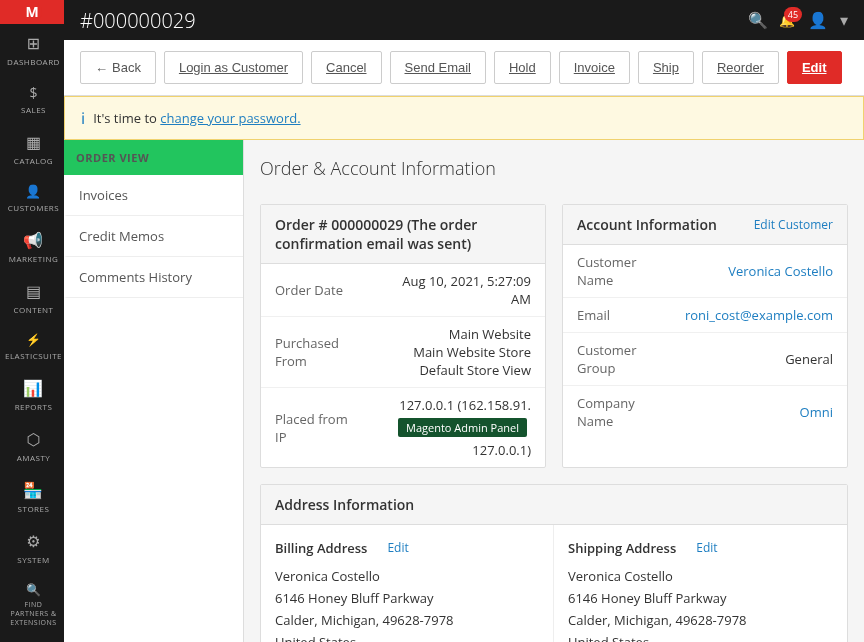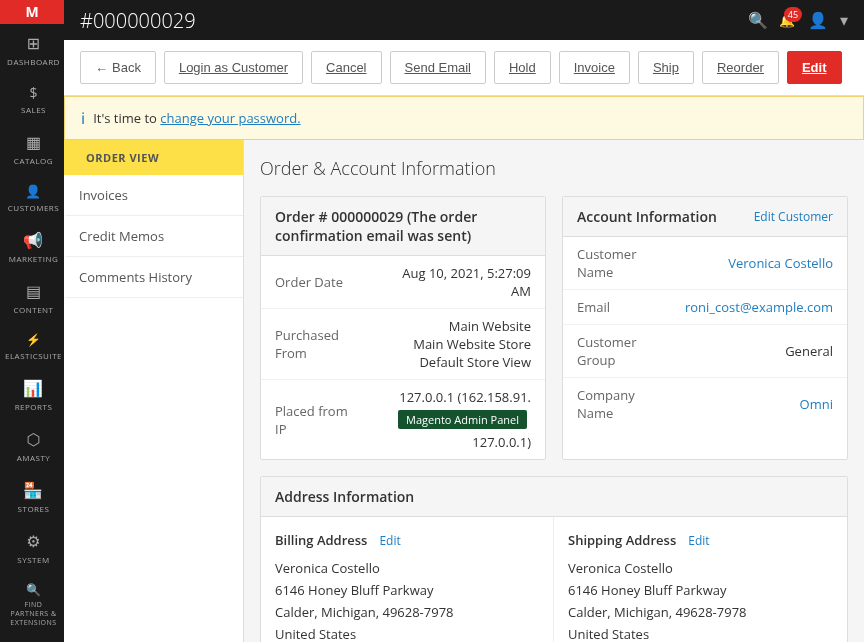--- a/index.html
+++ b/index.html
@@ -159,22 +159,22 @@
 
     
     .order-nav {
       width: 180px;
       background: #fff;
       border-right: 1px solid #ddd;
       flex-shrink: 0;
       padding-top: 0;
     }
     .order-nav-title {
-      background: #fde047;
-      padding: 10px 22px;
+      background: #22c55e;
+      padding: 10px 12px;
       font-size: 11px;
       font-weight: bold;
       color: #555;
       text-transform: uppercase;
       letter-spacing: 0.5px;
     }
     .order-nav-item {
       padding: 11px 12px;
       border-bottom: 1px solid #eee;
       cursor: pointer;
@@ -192,21 +192,21 @@
     
     .main-panel {
       flex: 1;
       padding: 16px;
       overflow: auto;
     }
     .section-title {
       font-size: 18px;
       font-weight: 300;
       color: #333;
-      margin-bottom: 16px;
+      margin-bottom: 24px;
     }
 
     
     .info-grid {
       display: grid;
       grid-template-columns: 1fr 1fr;
       gap: 16px;
       margin-bottom: 16px;
     }
     .info-card {
@@ -283,22 +283,22 @@
     .address-block {
       padding: 14px;
       border-right: 1px solid #eee;
     }
     .address-block:last-child { border-right: none; }
     .address-block-title {
       font-size: 13px;
       font-weight: 600;
       margin-bottom: 8px;
       display: flex;
-      align-items: flex-end;
-      gap: 12px;
+      align-items: flex-start;
+      gap: 20px;
     }
     .address-edit-link {
       color: #1e7ec1;
       font-size: 12px;
       font-weight: normal;
       cursor: pointer;
     }
     .address-text {
       font-size: 13px;
       line-height: 1.7;

